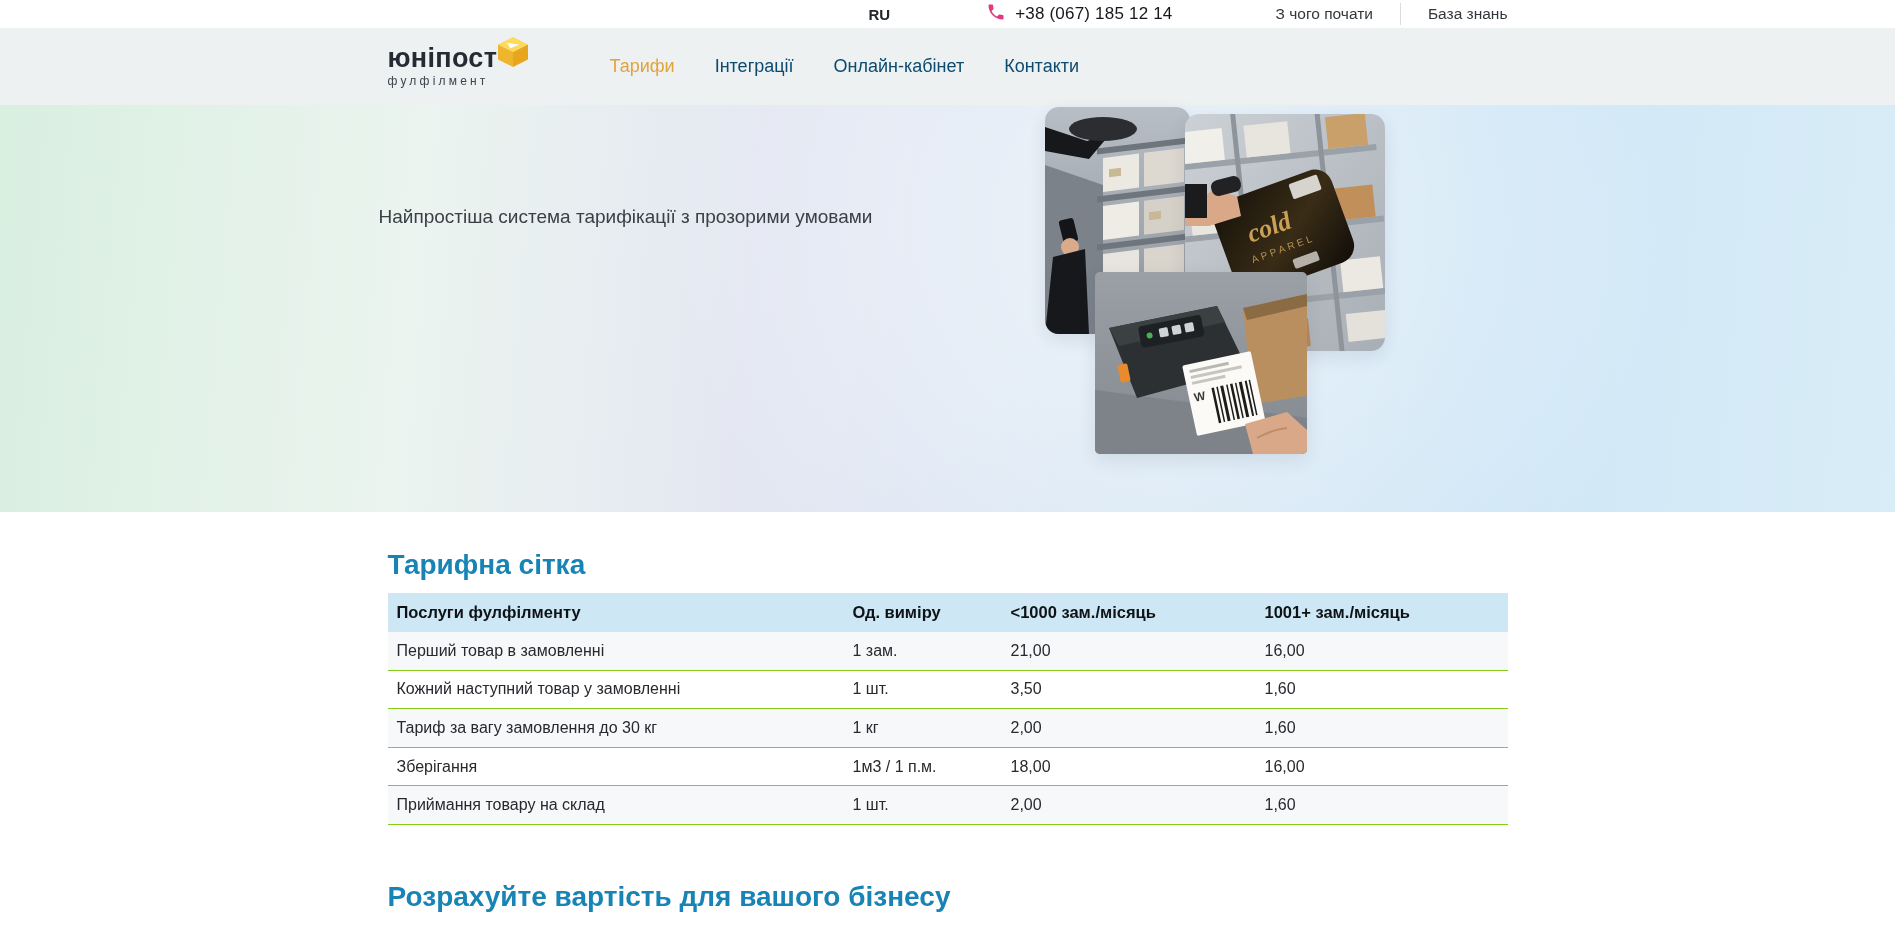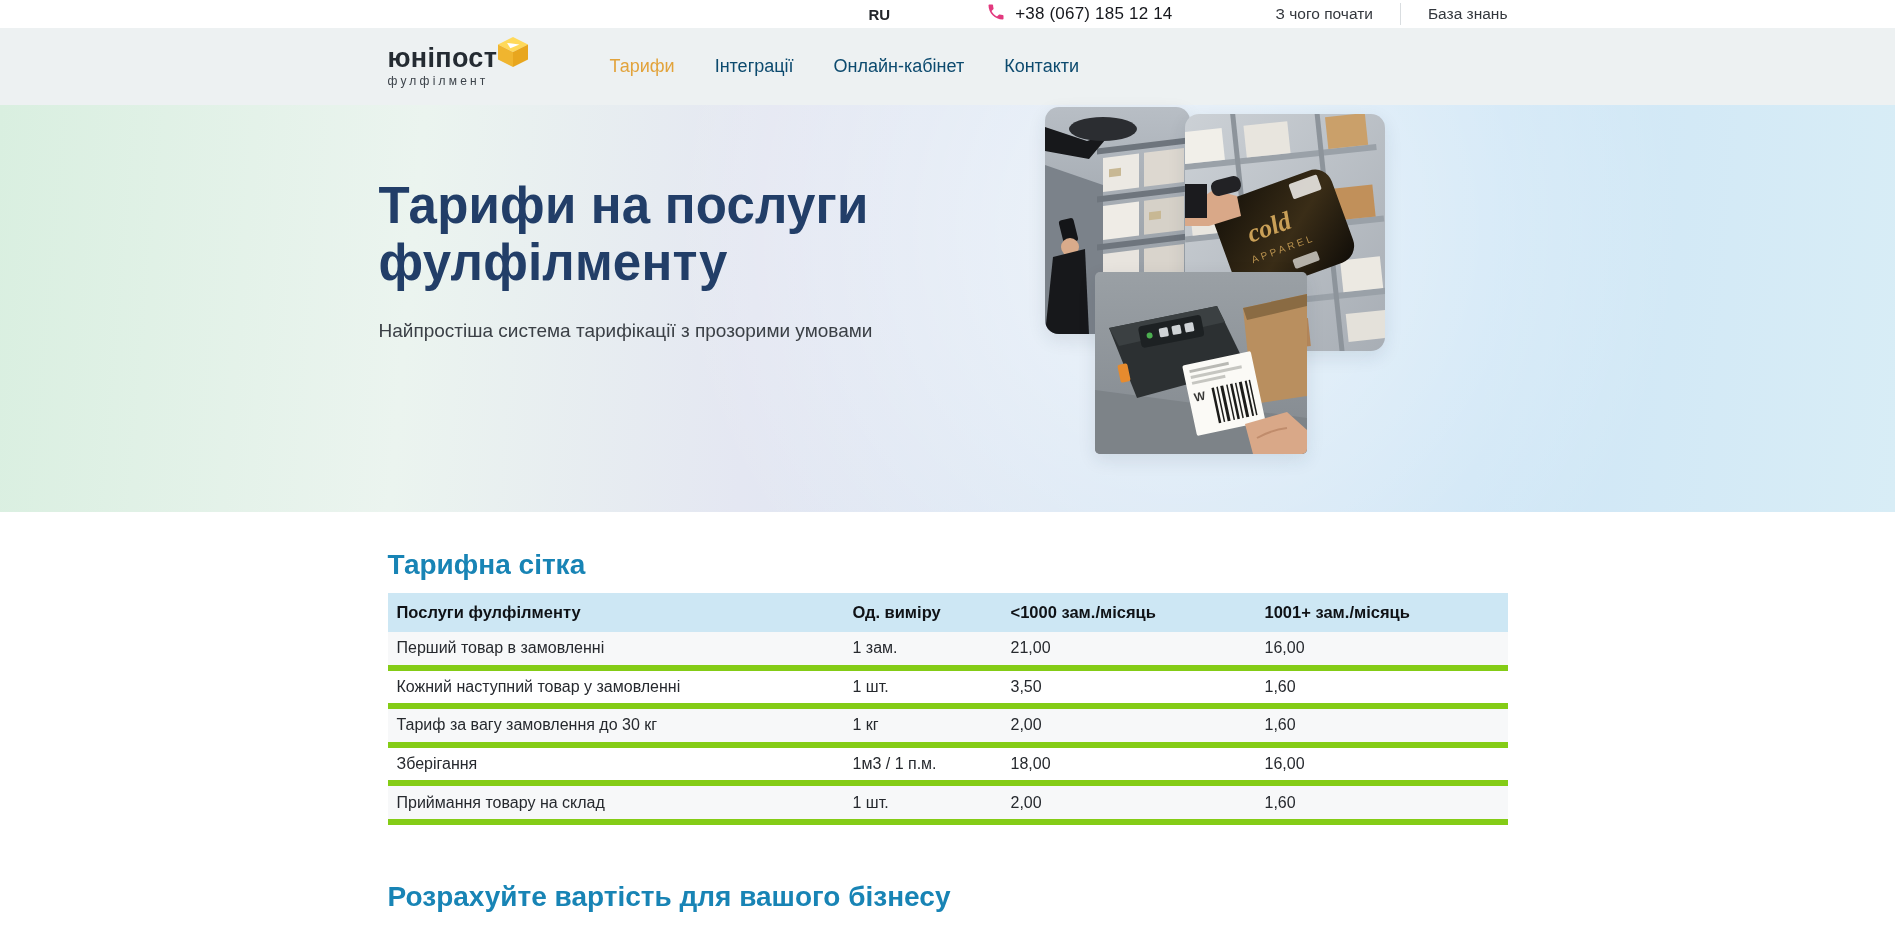--- a/index.html
+++ b/index.html
@@ -45,21 +45,21 @@
   .ph-right { left:797px; top:9px;   width:200px; height:237px; border-radius:14px; z-index:2; }
   .ph-bottom{ left:707px; top:167px; width:212px; height:182px; border-radius:5px;  z-index:3; }
 
   
   .section-title { font-size:28px; font-weight:700; color:#1884b5; }
   .t1 { margin-top:37px; }
   .t2 { margin-top:56px; }
   .ptable { margin-top:12px; width:1120px; }
   .trow { display:grid; grid-template-columns:456px 158px 254px 1fr; align-items:center;
     height:38.6px; padding-left:9px; font-size:16px; color:#26292e;
-    border-bottom:6px solid #84cc16; background:#ffffff; }
+    border-bottom:1px solid #84cc16; background:#ffffff; }
   .trow.alt { background:#f7f8f9; }
   .thead { height:39px; background:#cde7f4; font-weight:700; font-size:16.5px; color:#0f1216;
     border-bottom:none; }
 </style>
 </head>
 <body>
 
 <div class="topbar">
   <div class="container topbar-inner">
     <div class="lang">RU</div>
@@ -96,21 +96,20 @@
       <a>Інтеграції</a>
       <a>Онлайн-кабінет</a>
       <a>Контакти</a>
     </nav>
   </div>
 </div>
 
 <section class="hero">
   <div class="container hero-inner">
     <div class="hero-text">
-      <h1 class="hero-title"><span>Тарифи на послуги</span><br><span>фулфілменту</span></h1>
       <div class="hero-sub">Найпростіша система тарифікації з прозорими умовами</div>
     </div>
 
     <div class="photo ph-left">
       <svg width="145" height="227" viewBox="0 0 145 227">
         <defs>
           <linearGradient id="gL" x1="0" y1="0" x2="0" y2="1">
             <stop offset="0" stop-color="#b8bec5"></stop>
               <stop offset="1" stop-color="#8d949b"></stop>
           </linearGradient>

